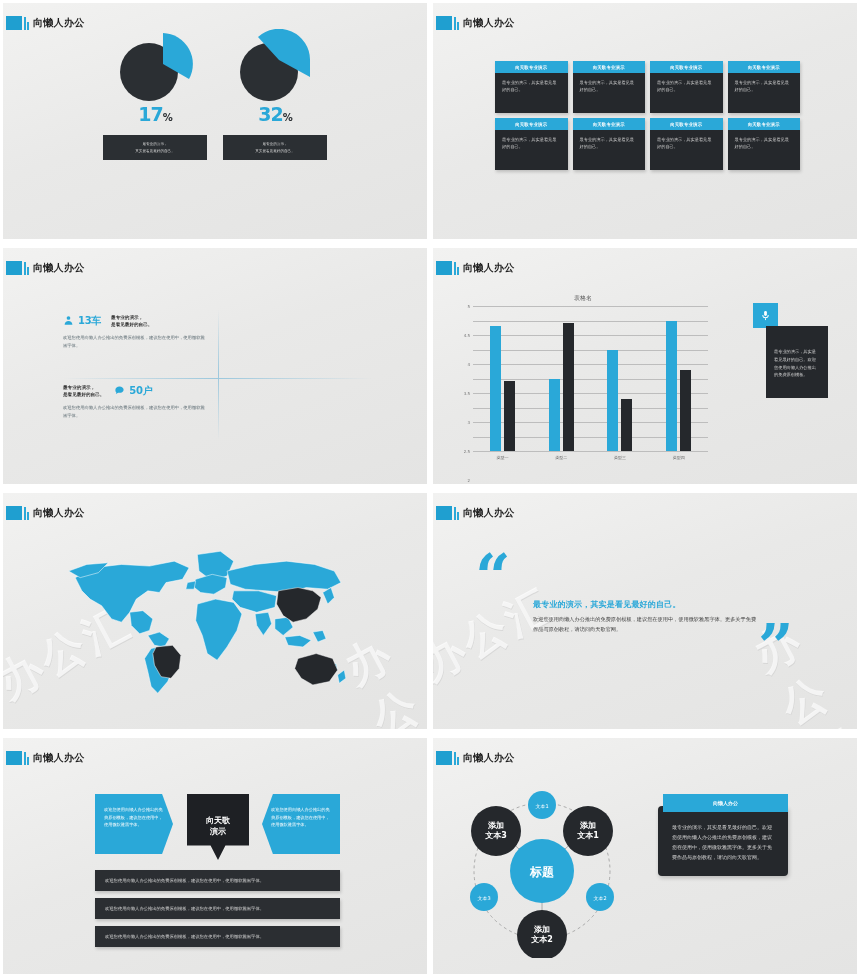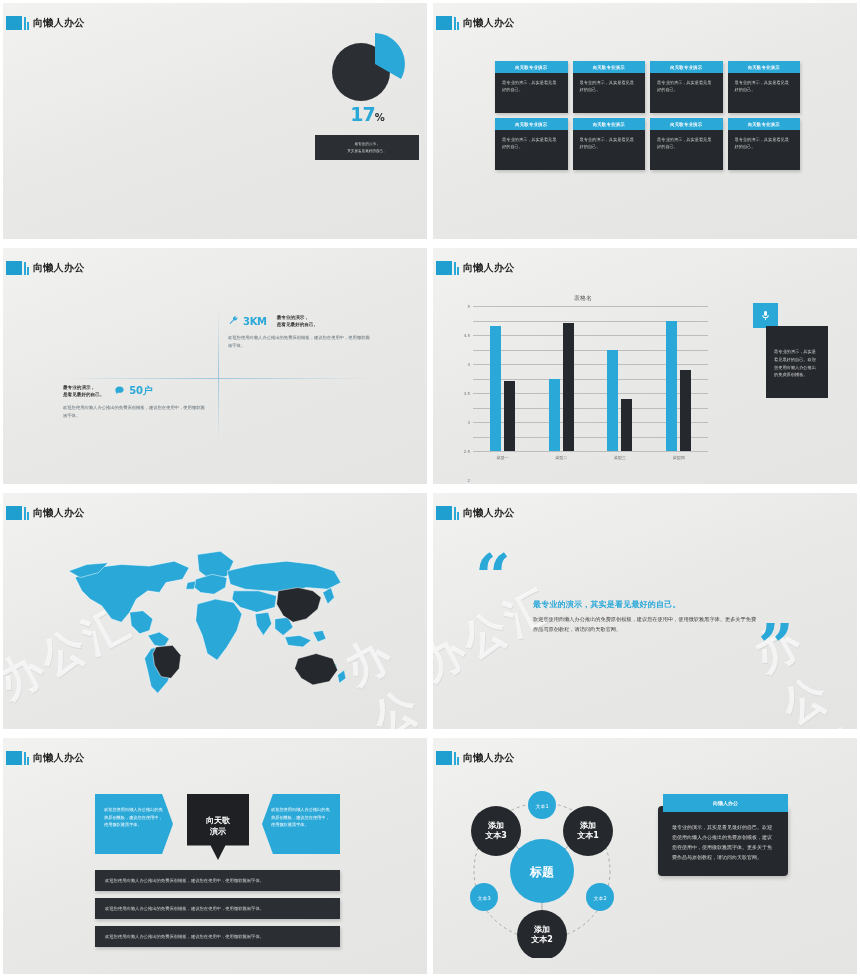--- a/index.html
+++ b/index.html
@@ -39,21 +39,21 @@
   .hdr .ttl { font-size: 10px; font-weight: bold; color: #1d1d1d; margin-left: 4px;
               letter-spacing: .3px; }
 
   
   .wm { position: absolute; font-size: 44px; font-weight: bold; color: rgba(255,255,255,0.72);
         transform: rotate(-28deg); letter-spacing: 4px; pointer-events: none;
         text-shadow: 0 1px 0 rgba(200,200,200,.5); }
 
   
   .pierow { position: absolute; top: 26px; left: 0; width: 424px;
-            display: flex; justify-content: flex-end; }
+            display: flex; justify-content: center; }
   .pieunit { width: 120px; display: flex; flex-direction: column; align-items: center; }
   .pie { position: relative; width: 82px; height: 72px; }
   .pie .disc { position: absolute; left: 6px; top: 14px; width: 58px; height: 58px;
                border-radius: 50%; background: #2b2f33; }
   .pie .wedge { position: absolute; width: 62px; height: 62px; }
   .num { margin-top: 2px; font-size: 19px; font-weight: bold; color: #2aa8d8;
          font-family: "DejaVu Sans", sans-serif; letter-spacing: -1px; }
   .num .pct { font-size: 10px; color: #2b2f33; font-weight: bold; }
   .capbox { margin-top: 10px; width: 104px; height: 25px; background: #2b2f33;
             color: #dcdcdc; font-size: 3.6px; line-height: 1.7; text-align: center;
@@ -176,20 +176,35 @@
           </div>
           <div class="num">
             <span>17</span><span class="pct">%</span>
           </div>
           <div class="capbox">
             <span>最专业的演示，</span>
             <span>其实是看见最好的自己。</span>
           </div>
         </div>
 
+        <div class="pieunit">
+          <div class="pie">
+            <div class="disc"></div>
+            <svg class="wedge" viewBox="0 0 62 62" style="left:14px;top:0px">
+              <path d="M31 31 L10 8 A31 31 0 0 1 62 31 L62 48 Z" fill="#2aa8d8"></path>
+            </svg>
+          </div>
+          <div class="num">
+            <span>32</span><span class="pct">%</span>
+          </div>
+          <div class="capbox">
+            <span>最专业的演示，</span>
+            <span>其实是看见最好的自己。</span>
+          </div>
+        </div>
 
 
       </div>
     </div>
   </div>
 
   <div class="slide">
     <div class="canvas">
       <div class="hdr">
         <div class="mark">
@@ -243,34 +258,35 @@
           <div class="blk"></div>
             <div class="b1"></div>
             <div class="b2"></div>
         </div>
         <div class="ttl">向懒人办公</div>
       </div>
       <div class="quad">
         <div class="vline"></div>
         <div class="hline"></div>
 
-
-        <div class="qcell qc2">
+        <div class="qcell qc1">
           <div class="qhead">
             <span class="qicon">
               <svg width="11" height="11" viewBox="0 0 24 24" fill="#2aa8d8">
-                  <path d="M20 4.5a5.5 5.5 0 0 1-7.2 7.2L5 19.5 3.4 18l7.8-7.8A5.5 5.5 0 0 1 18.4 3l-3 3 1.6 1.6 3-3z"></path>
+                  <circle cx="12" cy="6.5" r="4"></circle>
+                  <path d="M3.5 21c0-4.7 3.8-8 8.5-8s8.5 3.3 8.5 8z"></path>
                 </svg>
             </span>
-            <span class="qval">3KM</span>
+            <span class="qval">13车</span>
             <span class="qtag" style="white-space:pre-line;margin-left:6px">最专业的演示，
 是看见最好的自己。</span>
           </div>
           <div class="qbody">欢迎您使用向懒人办公推出的免费原创模板，建议您在使用中，使用微软雅黑字体。</div>
         </div>
+
 
         <div class="qcell qc3">
           <div class="qhead">
             <span class="qtag" style="white-space:pre-line;margin-right:6px">最专业的演示，
 是看见最好的自己。</span>
             <span class="qicon">
               <svg width="11" height="11" viewBox="0 0 24 24" fill="#2aa8d8">
                   <path d="M12 3.5c5 0 9 3 9 6.8s-4 6.8-9 6.8c-1 0-2-.1-2.9-.3L4 19.5l1.2-3.2C3.2 15.1 3 12.8 3 10.3 3 6.5 7 3.5 12 3.5z"></path>
                 </svg>
             </span>

